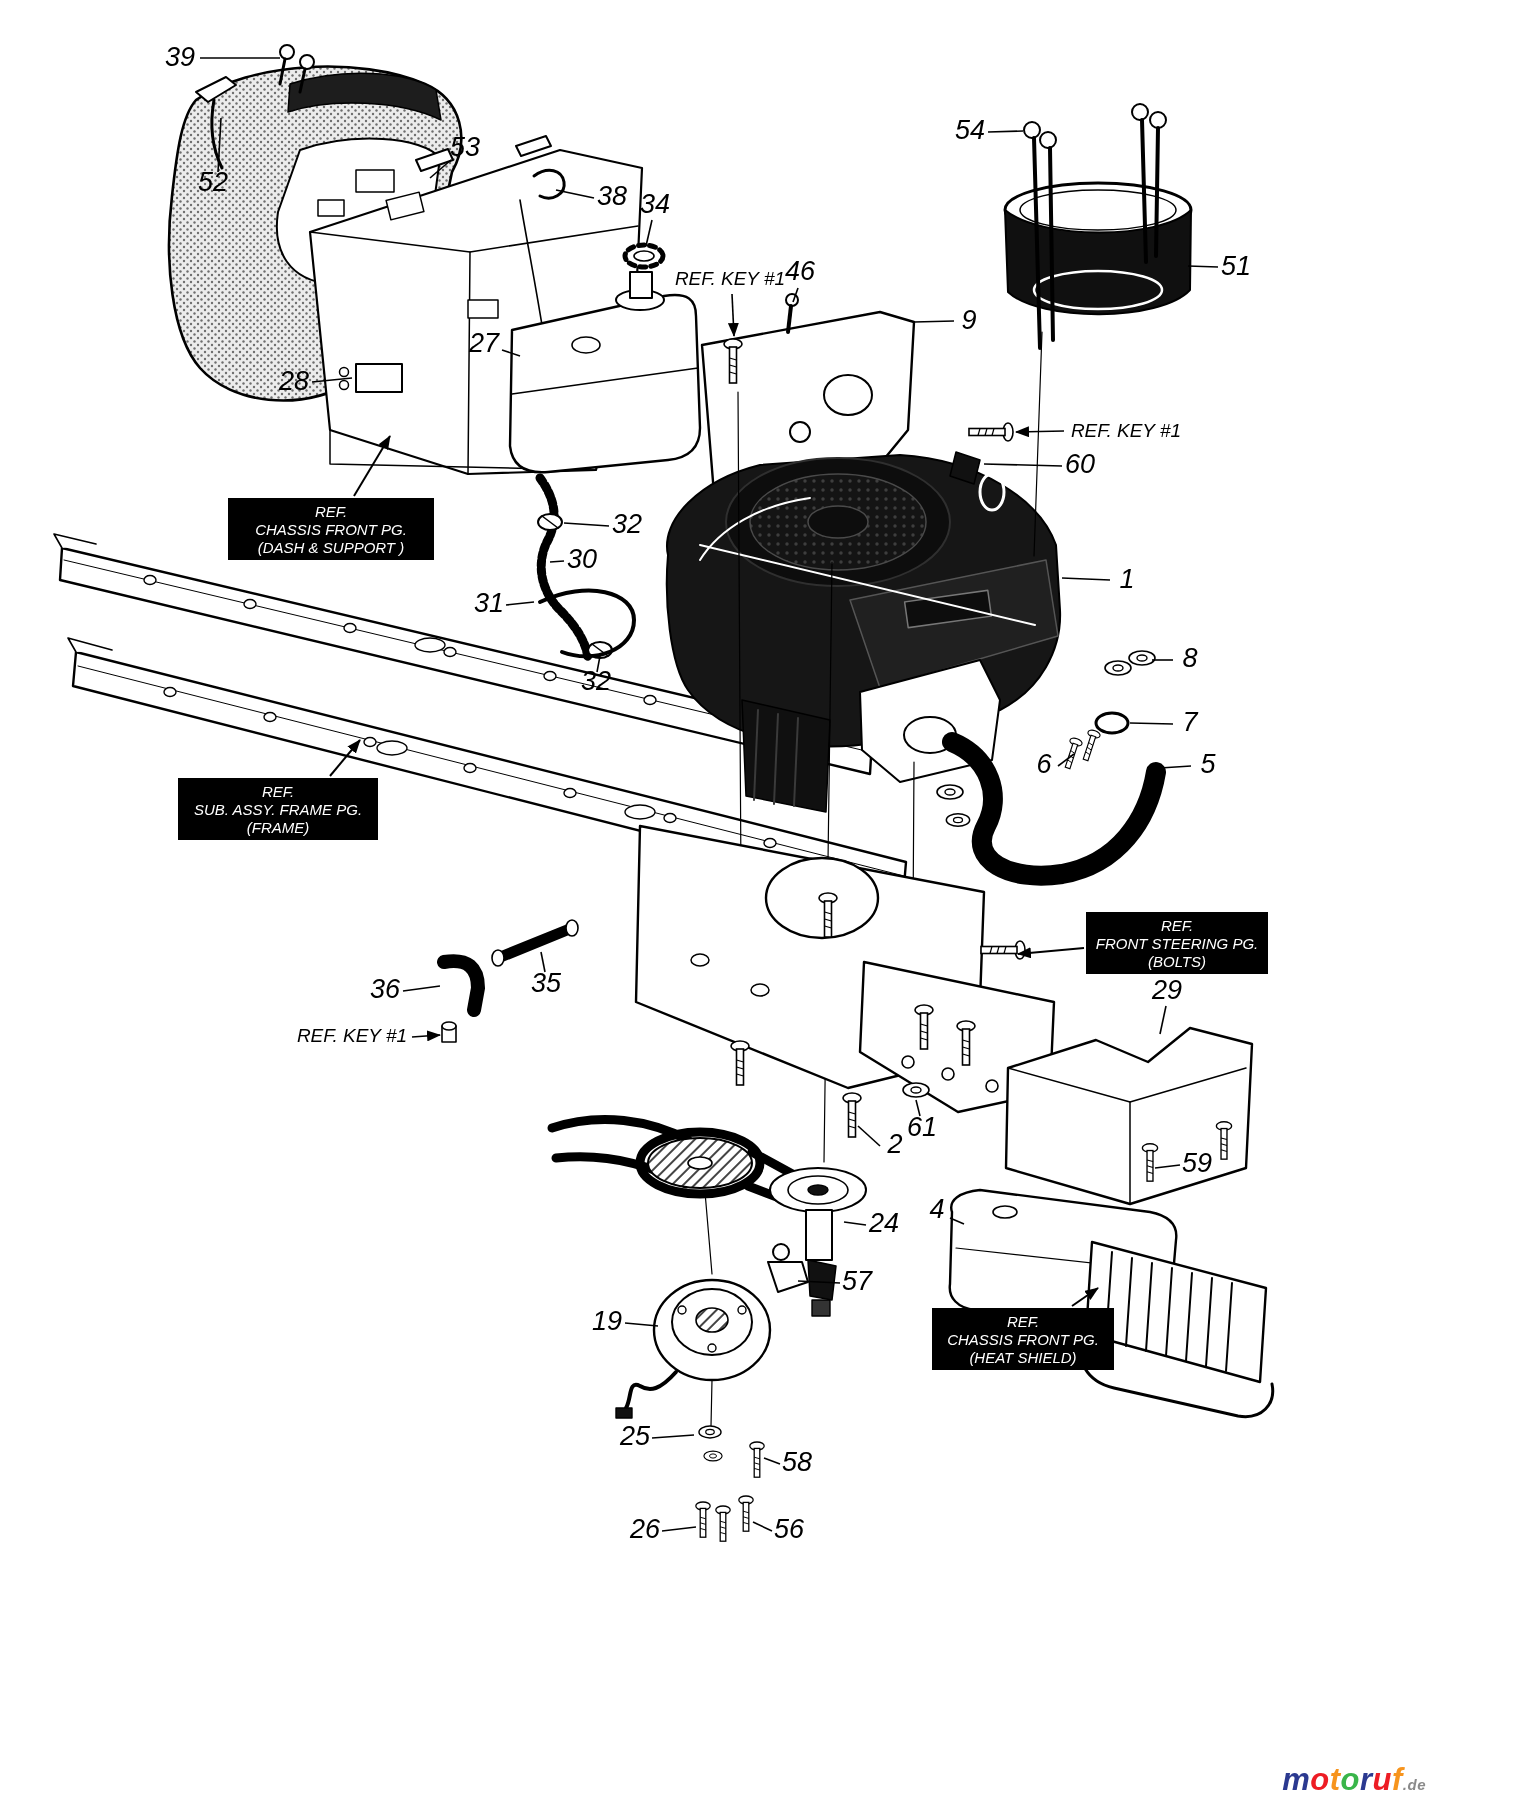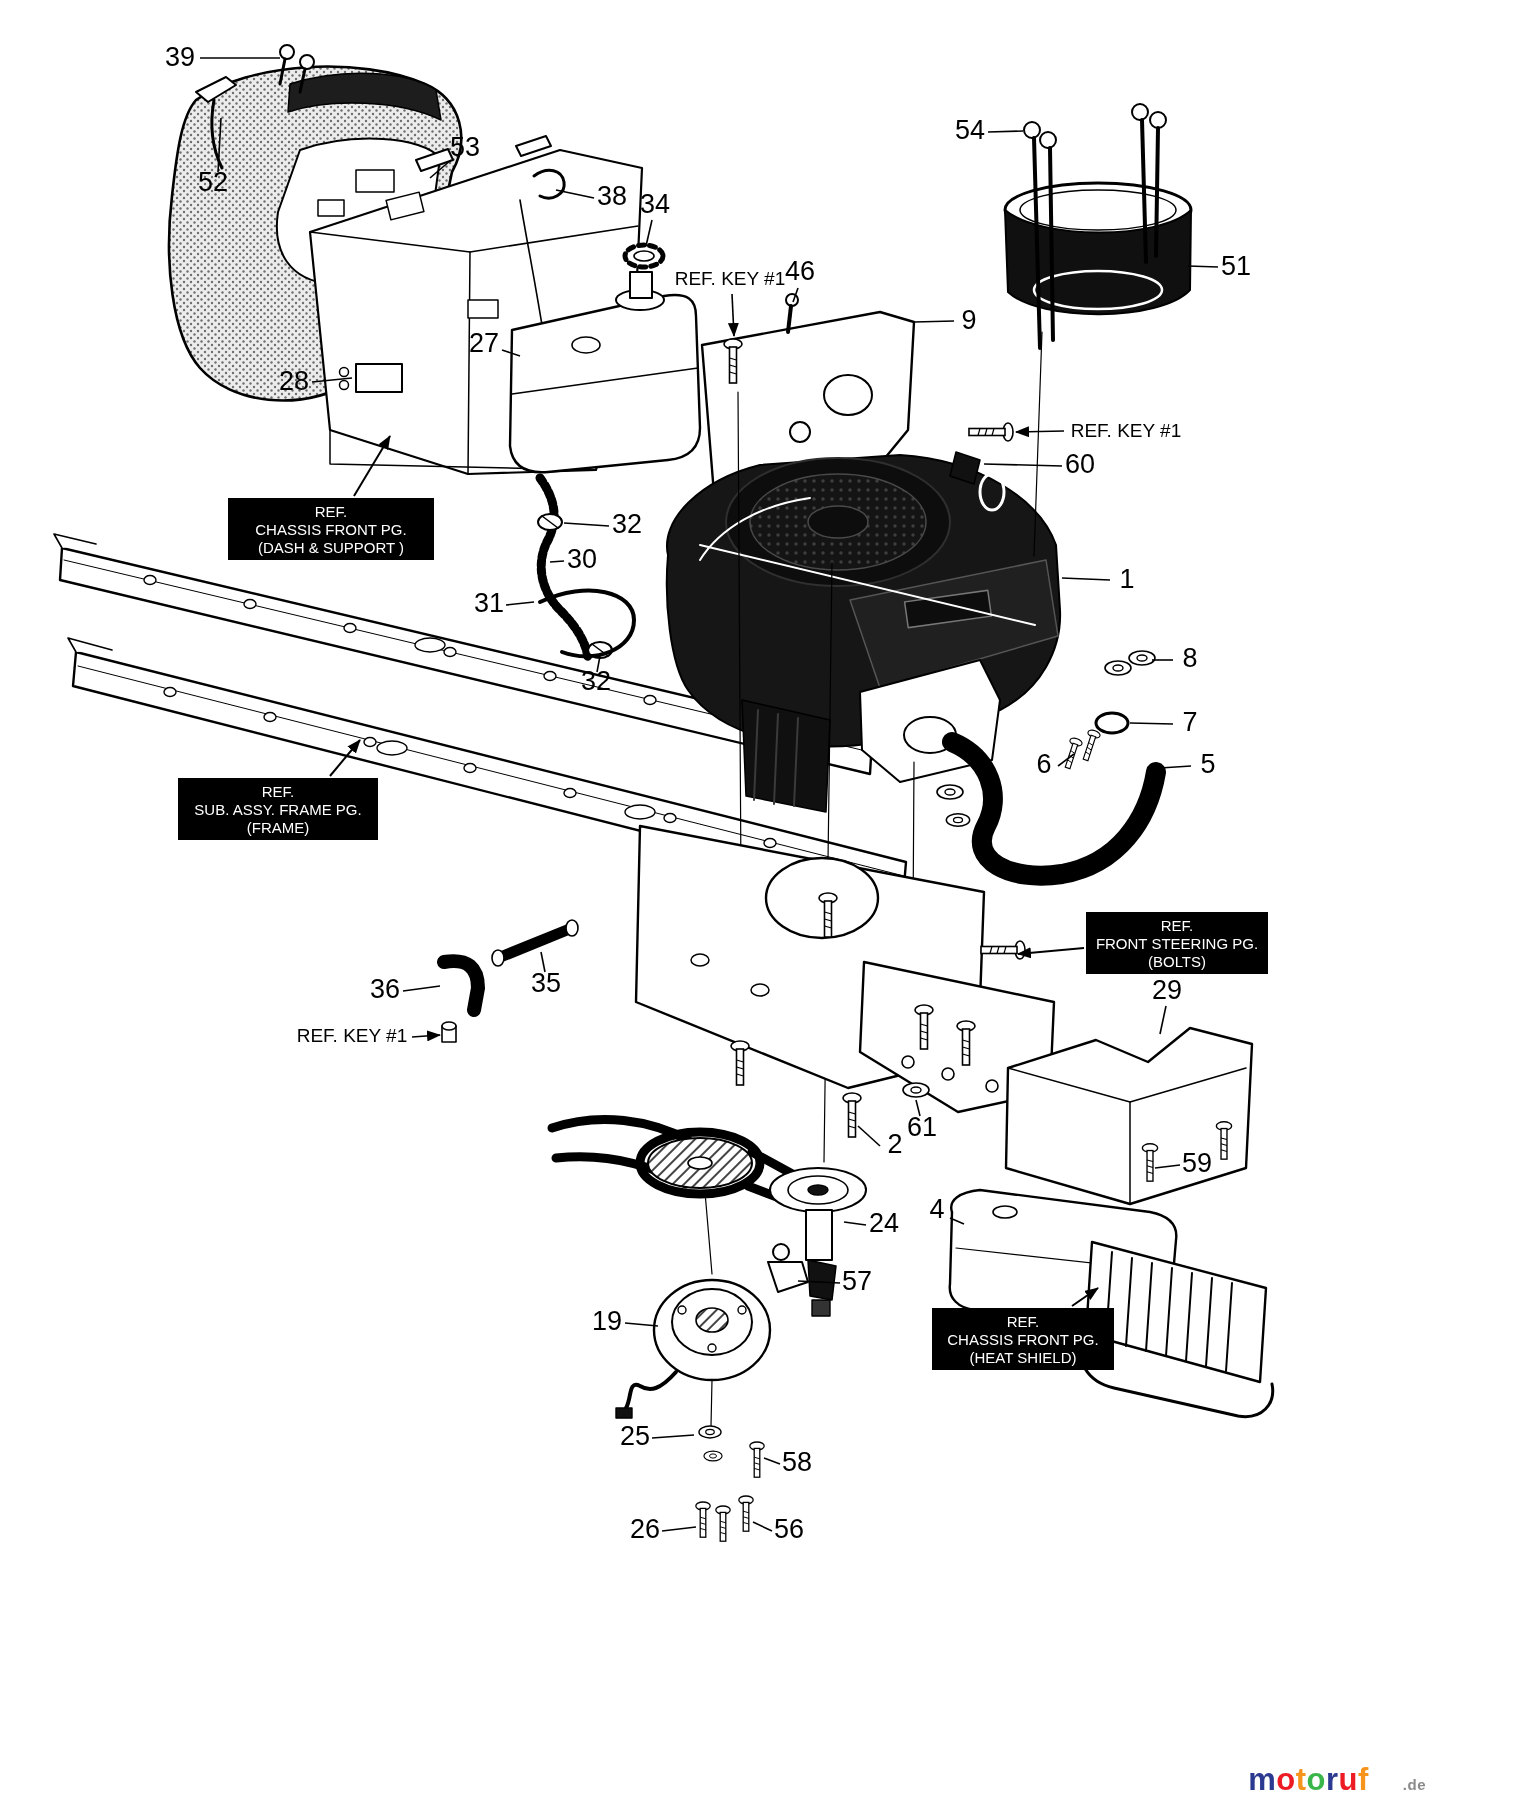--- a/index.html
+++ b/index.html
@@ -1,26 +1,26 @@
 <!DOCTYPE html>
 <html><head>
 <meta charset="utf-8">
 <style>
   html,body{margin:0;padding:0;background:#fff;}
   body{width:1524px;height:1800px;font-family:"Liberation Sans",sans-serif;}
-  .stage{position:relative;width:1436px;height:1800px;overflow:hidden;background:#fff;}
+  .stage{position:relative;width:1436px;height:1800px;overflow:hidden;background:#fff;font-style:italic;}
   .stage svg{position:absolute;left:0;top:0;}
   .callout{font-family:"Liberation Sans",sans-serif;font-size:27px;fill:#000;}
   .callout-small{font-size:19px;}
   .leader{stroke:#000;stroke-width:1.6;fill:none;}
   .leader-thick{stroke:#000;stroke-width:2;fill:none;}
   .refbox-rect{fill:#000;}
   .refbox-text{fill:#fff;font-size:15px;font-family:"Liberation Sans",sans-serif;}
   .watermark{position:absolute;right:10px;bottom:2px;font-weight:bold;font-size:31px;letter-spacing:.5px;font-family:"Liberation Sans",sans-serif;}
-  .watermark .wm-suffix{font-size:15px;font-weight:bold;margin-left:34px;}
+  .watermark .wm-suffix{font-size:15px;font-weight:bold;}
   .drawing path,.drawing rect,.drawing ellipse,.drawing circle,.drawing line,.drawing polyline{stroke-linejoin:round;stroke-linecap:round;}
 </style>
 </head>
 <body>
 
 <div class="stage">
 <svg width="1524" height="1800" viewBox="0 0 1524 1800">
   <defs>
     <pattern id="dotpat" width="7" height="7" patternUnits="userSpaceOnUse">
       <rect width="7" height="7" fill="#ececec"></rect>

